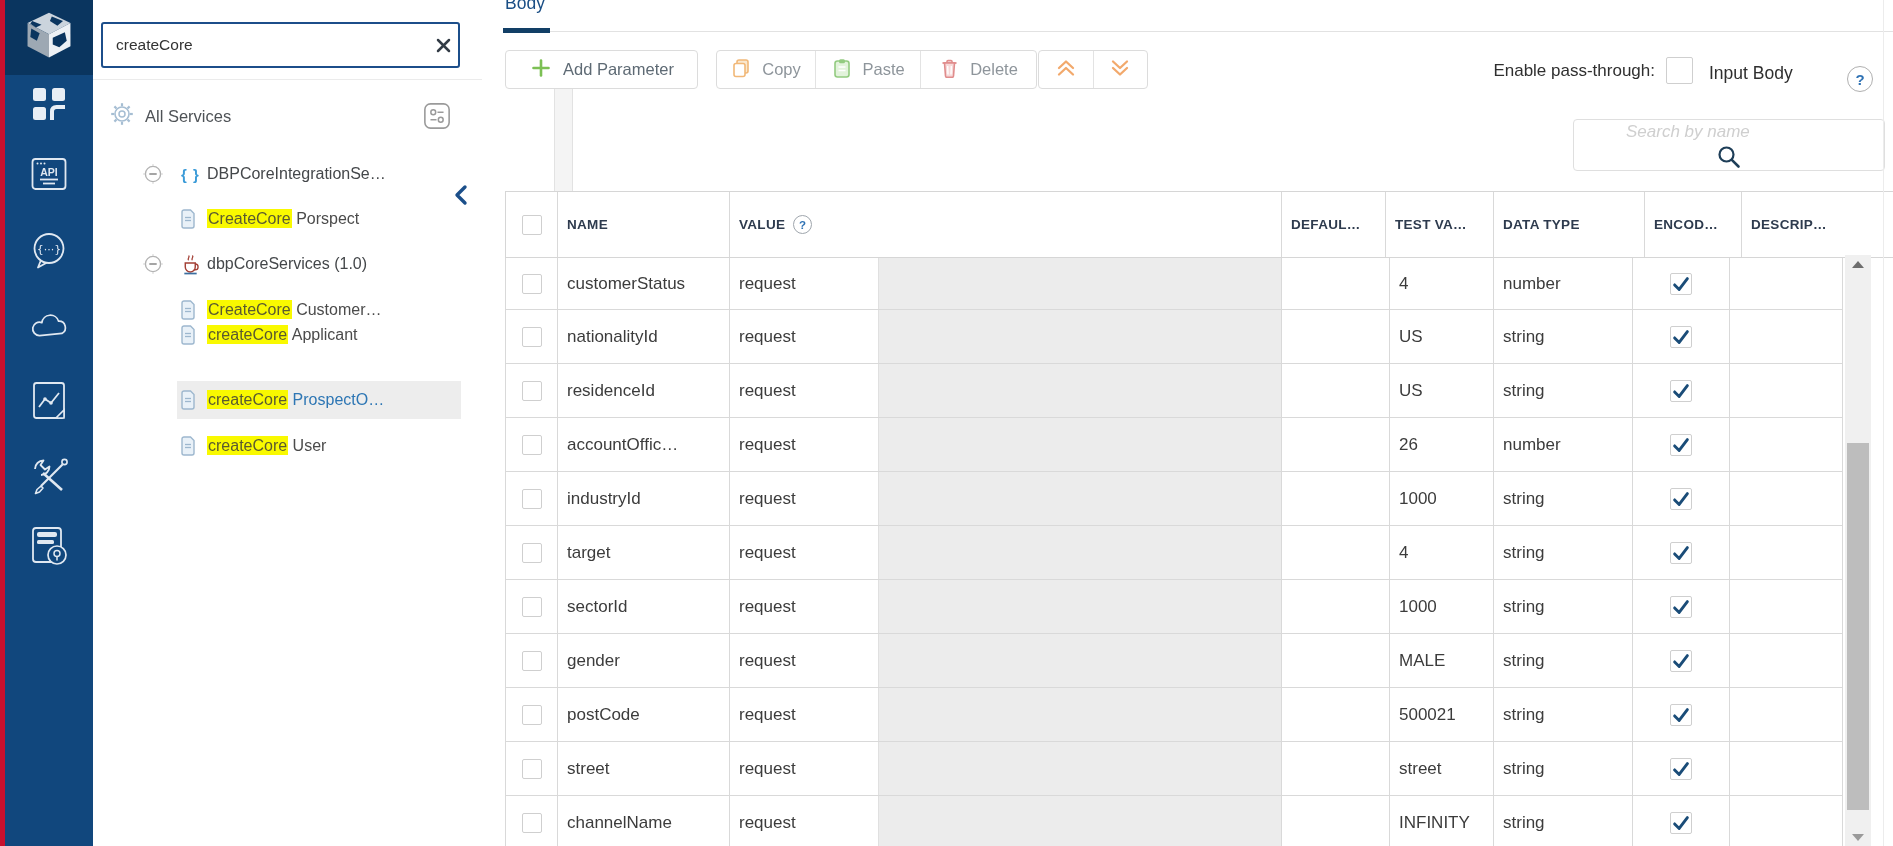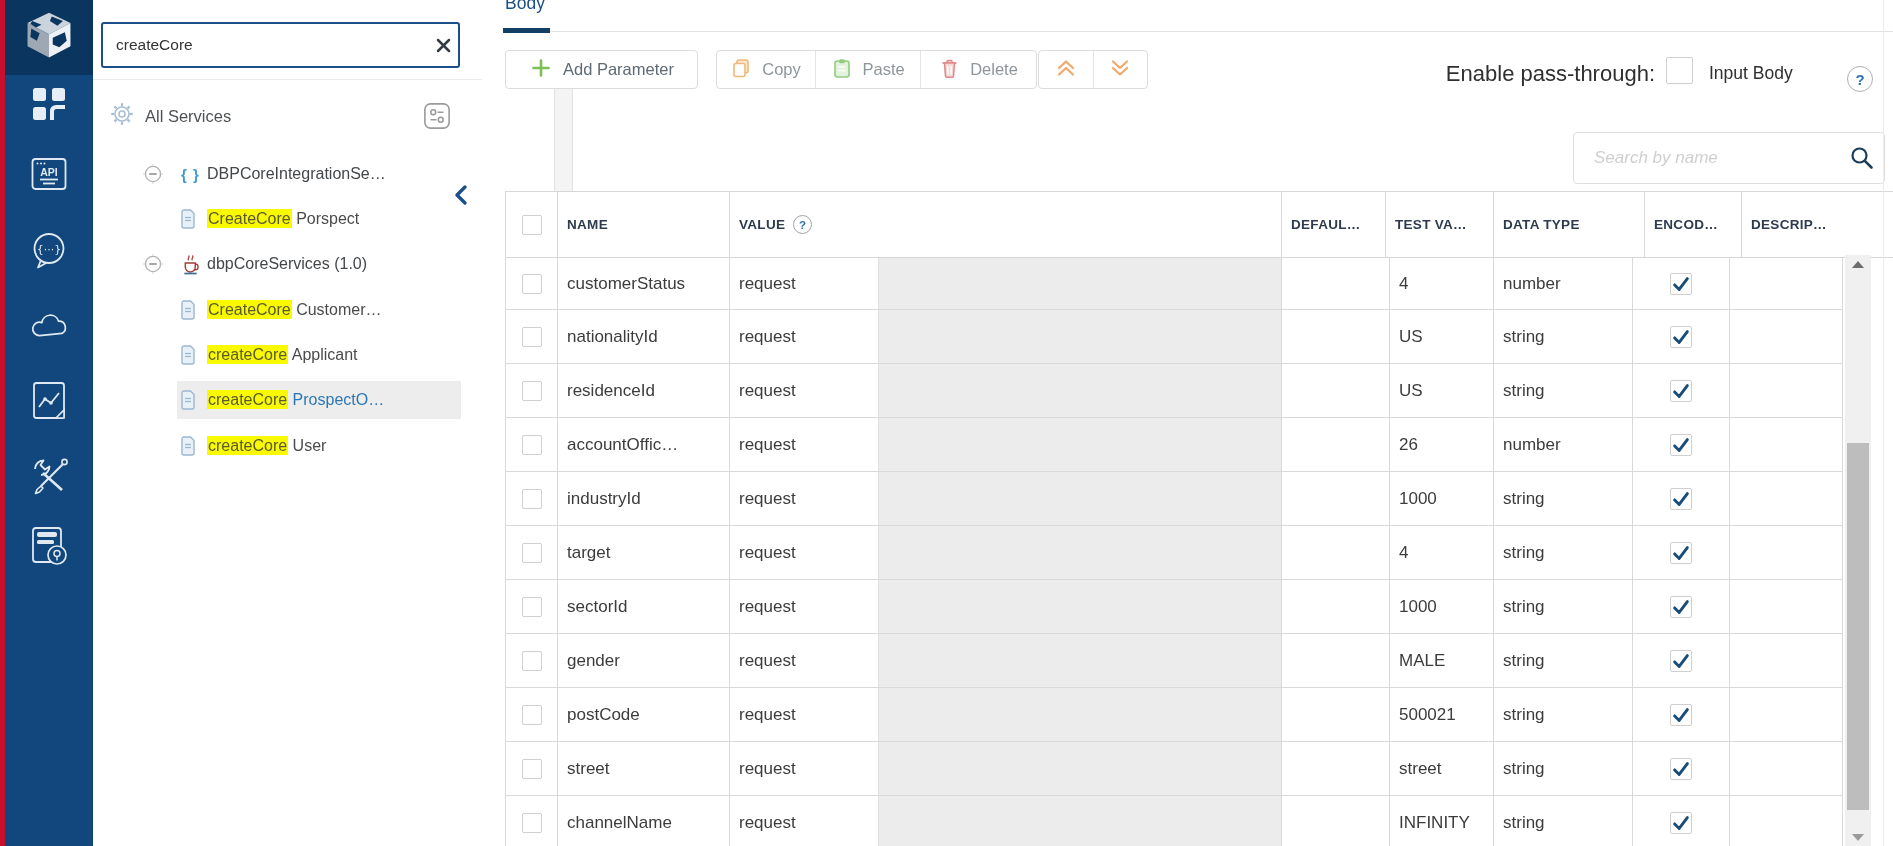--- a/index.html
+++ b/index.html
@@ -47,29 +47,29 @@
        background:#fff;display:flex;align-items:center;cursor:pointer;}
   #btn-add{left:505px;top:50px;width:193px;padding-left:26px;}
   #btn-add .lbl{margin-left:13px;font-size:16.5px;color:#5E6A74;}
   #group-edit{left:704px;top:50px;width:321px;padding:0;margin-left:12px;}
   #group-move{left:1038px;top:50px;width:110px;padding:0;}
   .seg{height:100%;display:flex;align-items:center;justify-content:center;border-right:1px solid #E3E3E3;cursor:pointer;}
   .seg:last-child{border-right:none;}
   .seg .lbl{margin-left:11px;font-size:16.5px;color:#8E959B;}
   #seg-copy{width:99px;} #seg-paste{width:105px;} #seg-delete{width:116px;}
   #seg-up,#seg-down{width:54px;}
-  #pass-label{right:238px;top:61px;font-size:22px;color:#2F2F2F;}
+  #pass-label{right:238px;top:61px;font-size:17px;color:#2F2F2F;}
   #pass-check{left:1666px;top:57px;width:27px;height:27px;border:1px solid #CFCFCF;background:#fff;
               box-sizing:border-box;border-radius:2px;cursor:pointer;}
   #input-body-label{left:1709px;top:63px;font-size:17.5px;color:#2F2F2F;}
   #help-circle{left:1847px;top:66px;width:26px;height:26px;border-radius:50%;border:1.5px solid #B0B0B0;
                box-sizing:border-box;display:flex;align-items:center;justify-content:center;
                font-size:15px;font-weight:700;color:#2F72B4;cursor:pointer;background:#fff;}
-  #name-search{left:1573px;top:132px;width:312px;height:52px;border:1px solid #DFDFDF;border-radius:4px;
-               box-sizing:border-box;display:flex;align-items:center;background:#fff;}
+  #name-search{left:1573px;top:119px;width:312px;height:52px;border:1px solid #DFDFDF;border-radius:4px;
+               box-sizing:border-box;display:flex;align-items:center;background:#fff;flex-direction:column;}
   #name-search input{flex:1;border:none;outline:none;background:transparent;padding-left:20px;
                      font:italic 17px "Liberation Sans",sans-serif;color:#777;}
   #name-search input::placeholder{color:#CFCFCF;}
   #name-search .mag{width:44px;display:flex;justify-content:center;cursor:pointer;}
   
   #ptable{left:505px;top:191px;width:1338px;height:655px;}
   #thead{position:absolute;left:0;top:0;width:1475px;height:67px;border:1px solid #D6D6D6;
          box-sizing:border-box;display:flex;background:#fff;}
   .hcell{display:flex;align-items:center;border-right:1px solid #D9D9D9;box-sizing:border-box;
          font-size:13.5px;font-weight:700;color:#2E3B4E;letter-spacing:.3px;padding-left:9px;}
@@ -268,21 +268,21 @@
         <div class="tree-item lvl2" style="top: 291px;">
           <span class="titem-icon">
             <svg width="18" height="20" viewBox="0 0 18 20">
               <path d="M3 3 a2 2 0 0 1 2-2 h6.5 L15 4.5 V17 a2 2 0 0 1-2 2 H5 a2 2 0 0 1-2-2 Z" fill="#E9F1F8" stroke="#9DB7CE" stroke-width="1.4"></path>
               <line x1="6" y1="8.5" x2="12" y2="8.5" stroke="#9DB7CE" stroke-width="1.3"></line>
               <line x1="6" y1="11.5" x2="12" y2="11.5" stroke="#9DB7CE" stroke-width="1.3"></line>
             </svg>
           </span>
           <span class="t-label"><mark>CreateCore</mark><span class="rest"> Customer…</span></span>
         </div>
-        <div class="tree-item lvl2" style="top: 336px;">
+        <div class="tree-item lvl2" style="top: 316px;">
           <span class="titem-icon">
             <svg width="18" height="20" viewBox="0 0 18 20">
               <path d="M3 3 a2 2 0 0 1 2-2 h6.5 L15 4.5 V17 a2 2 0 0 1-2 2 H5 a2 2 0 0 1-2-2 Z" fill="#E9F1F8" stroke="#9DB7CE" stroke-width="1.4"></path>
               <line x1="6" y1="8.5" x2="12" y2="8.5" stroke="#9DB7CE" stroke-width="1.3"></line>
               <line x1="6" y1="11.5" x2="12" y2="11.5" stroke="#9DB7CE" stroke-width="1.3"></line>
             </svg>
           </span>
           <span class="t-label"><mark>createCore</mark><span class="rest"> Applicant</span></span>
         </div>
         <div class="tree-item lvl2 selected" style="top: 381px;">

